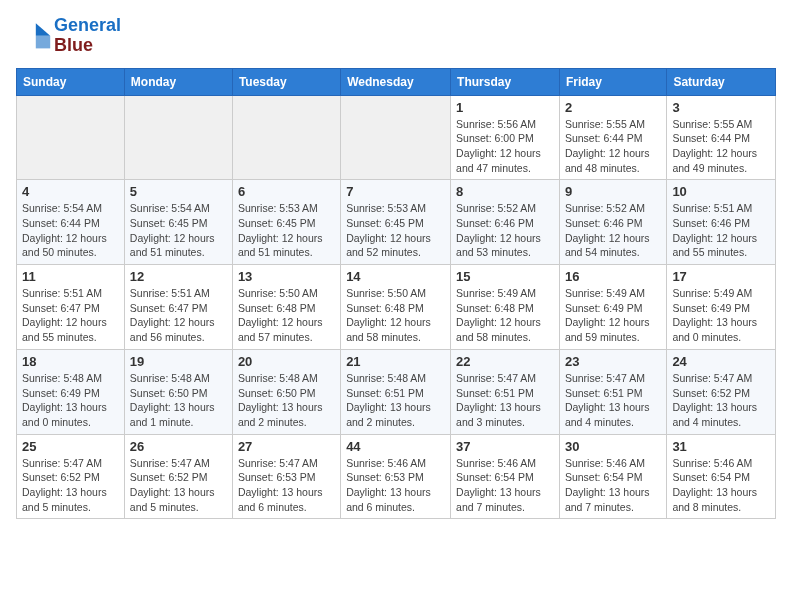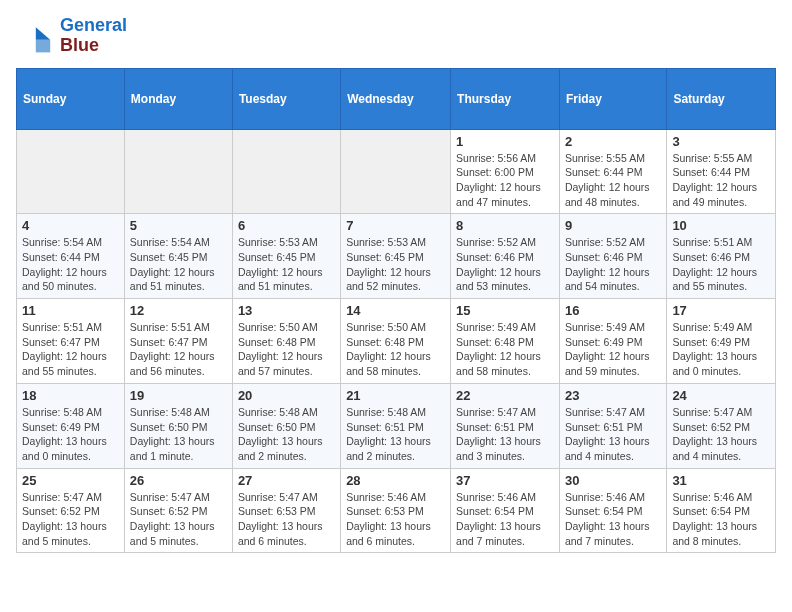--- a/index.html
+++ b/index.html
@@ -11,22 +11,22 @@
       padding: 16px;
     }
     .header {
       display: flex;
       justify-content: space-between;
       align-items: flex-start;
       margin-bottom: 12px;
     }
     .logo {
       display: flex;
-      align-items: flex-end;
-      gap: 8px;
+      align-items: flex-start;
+      gap: 2px;
     }
     .logo-text {
       font-size: 18px;
       font-weight: bold;
       color: #333;
       line-height: 1.1;
     }
     .logo-text span {
       color: #1a6fc4;
     }
@@ -48,21 +48,21 @@
     }
     table {
       width: 100%;
       border-collapse: collapse;
       font-size: 11px;
     }
     thead th {
       background-color: #2e7dd4;
       color: #fff;
       text-align: left;
-      padding: 23px 6px;
+      padding: 6px 6px;
       font-size: 12px;
       font-weight: bold;
       border: 1px solid #2566b8;
     }
     tbody td {
       border: 1px solid #ccc;
       vertical-align: top;
       padding: 4px 5px;
       width: 113px;
       min-height: 80px;
@@ -315,21 +315,21 @@
 and 5 minutes.</div>
         </td>
         <td>
           <div class="day-num">27</div>
           <div class="day-info" style="white-space: pre-line;">Sunrise: 5:47 AM
 Sunset: 6:53 PM
 Daylight: 13 hours
 and 6 minutes.</div>
         </td>
         <td>
-          <div class="day-num">28</div>
+          <div class="day-num">44</div>
           <div class="day-info" style="white-space: pre-line;">Sunrise: 5:46 AM
 Sunset: 6:53 PM
 Daylight: 13 hours
 and 6 minutes.</div>
         </td>
         <td>
           <div class="day-num">37</div>
           <div class="day-info" style="white-space: pre-line;">Sunrise: 5:46 AM
 Sunset: 6:54 PM
 Daylight: 13 hours

